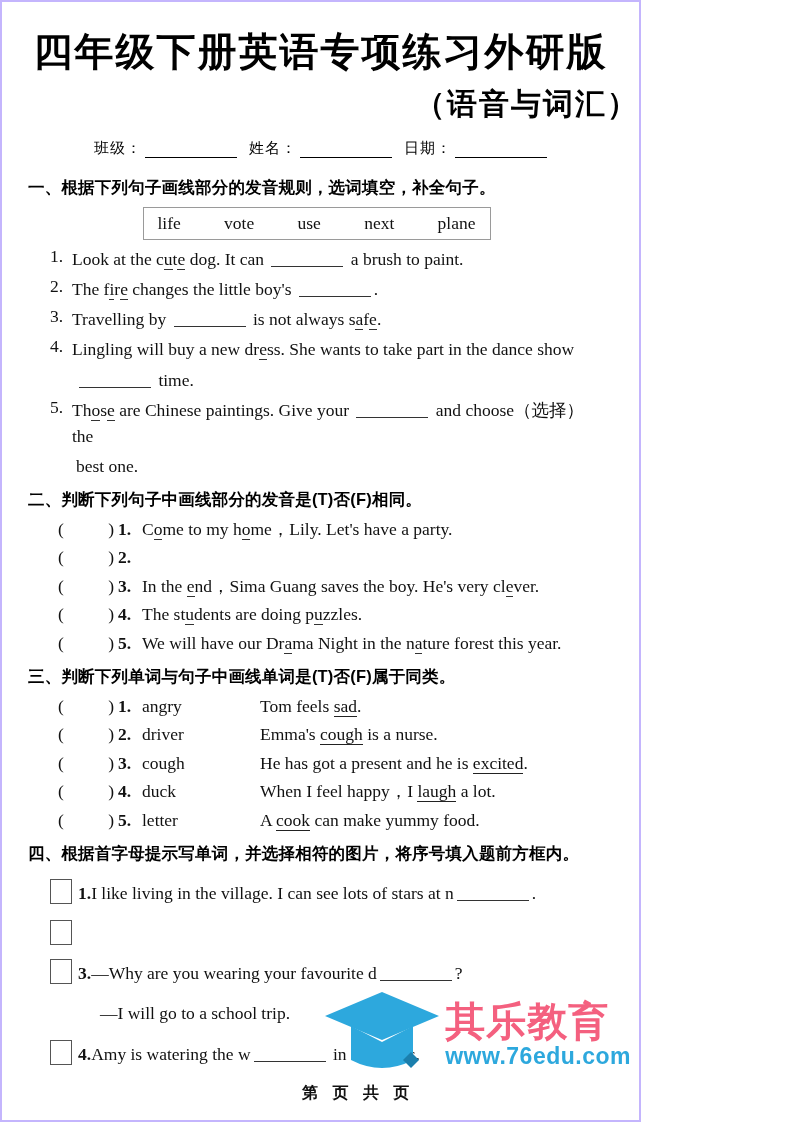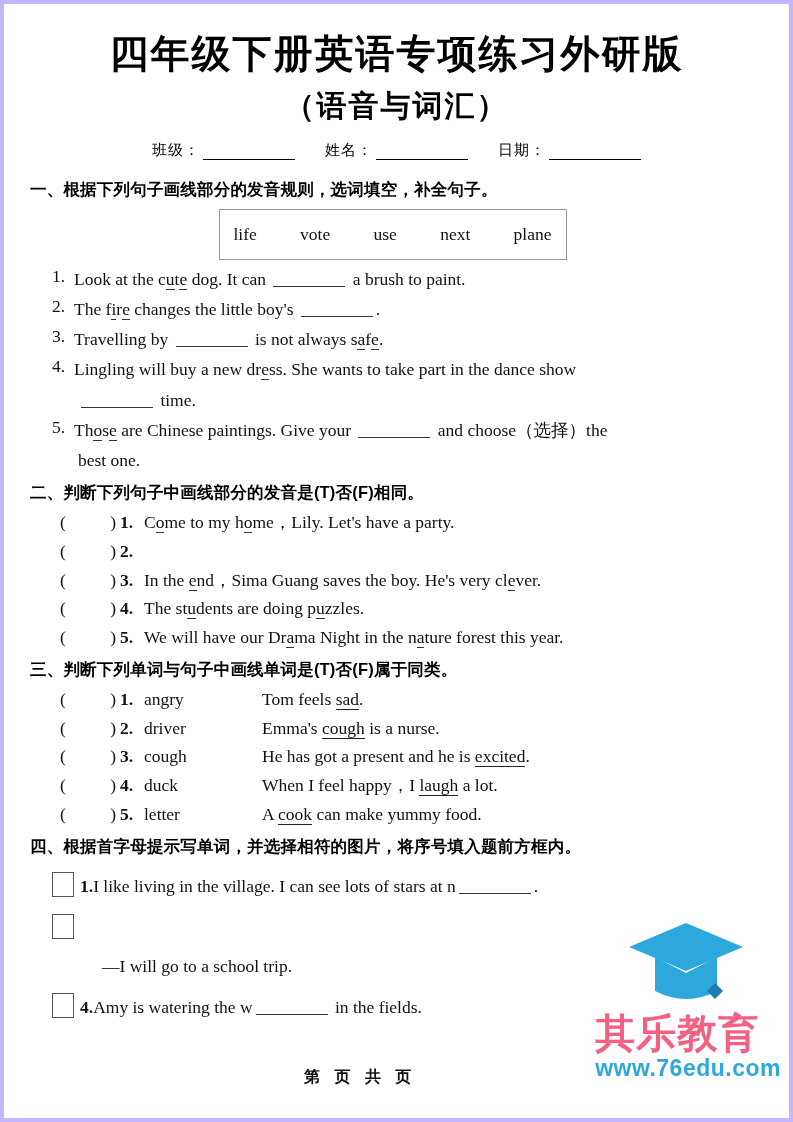--- a/index.html
+++ b/index.html
@@ -6,25 +6,25 @@
     margin: 0;
     padding: 0;
     background: #ffffff;
   }
   body {
     font-family: "Liberation Serif", "DejaVu Serif", serif;
     color: #111111;
   }
   .page {
     position: relative;
-    width: 793px;
+    width: 641px;
     height: 1122px;
     background: #ffffff;
     box-sizing: border-box;
-    border: 4px solid #c4b5fd;
+    border: 2px solid #c4b5fd;
     overflow: hidden;
   }
 
   
   .title-block {
     text-align: center;
     padding-top: 26px;
   }
   .title-main {
     font-family: "Liberation Sans", "DejaVu Sans", sans-serif;
@@ -35,28 +35,29 @@
     color: #000;
   }
   .title-sub {
     font-family: "Liberation Sans", "DejaVu Sans", sans-serif;
     font-weight: bold;
     font-size: 30px;
     letter-spacing: 2px;
     line-height: 1.3;
     margin-top: 8px;
     color: #000;
+    text-align: right;
   }
 
   
   .info-line {
     display: flex;
     justify-content: center;
     align-items: flex-end;
-    gap: 30px;
+    gap: 12px;
     margin-top: 16px;
     font-family: "Liberation Sans", "DejaVu Sans", sans-serif;
     font-size: 15px;
     color: #000;
   }
   .info-item {
     display: flex;
     align-items: flex-end;
     white-space: nowrap;
   }
@@ -108,21 +109,21 @@
   .s1-item { display: flex; margin: 4px 0; }
   .s1-num { width: 22px; flex: 0 0 22px; font-size: 17.5px; }
   .s1-text { flex: 1; font-size: 17.5px; line-height: 1.5; }
   .s1-cont { margin-left: 26px; font-size: 17.5px; line-height: 1.5; }
 
   
   .wordbank {
     margin: 8px auto 4px auto;
     width: 348px;
     border: 1.3px solid #9a9a9a;
-    padding: 14px 12px;
+    padding: 5px 12px;
     display: flex;
     justify-content: space-between;
     font-size: 17.5px;
     box-sizing: border-box;
     background: #fff;
   }
   .wordbank span { padding: 0 2px; }
 
   
   .tf-list { margin-left: 30px; margin-top: 2px; }
@@ -172,34 +173,33 @@
   
   .footer {
     position: absolute;
     left: 0;
     bottom: 16px;
     width: 100%;
   }
   .page-no {
     position: absolute;
     left: 300px;
-    bottom: 14px;
+    bottom: 0px;
     font-family: "Liberation Sans", "DejaVu Sans", sans-serif;
     font-weight: bold;
     font-size: 16px;
     letter-spacing: 5px;
     color: #111;
   }
   .logo {
     position: absolute;
     right: 8px;
     bottom: 22px;
     display: flex;
     align-items: center;
-    flex-direction: column;
   }
   .cap-wrap { margin-right: 4px; }
   .logo-text { display: flex; flex-direction: column; line-height: 1; }
   .logo-cn {
     font-family: "Liberation Sans", "DejaVu Sans", sans-serif;
     font-weight: bold;
     font-size: 40px;
     color: #f4607f;
     letter-spacing: 1px;
   }
@@ -388,20 +388,24 @@
 
       <div class="s4-item">
         <span class="cbox"></span>
         <span class="s4-text"><b>1.</b><span>I like living in the village. I can see lots of stars at n</span><span class="fill"></span><span>.</span></span>
       </div>
 
       <div class="s4-item">
         <span class="cbox"></span>
       </div>
 
+      <div class="s4-item">
+        <span class="cbox"></span>
+        <span class="s4-text"><b>3.</b><span>—Why are you wearing your favourite d</span><span class="fill"></span><span>?</span></span>
+      </div>
       <div class="s4-sub">—I will go to a school trip.</div>
 
       <div class="s4-item">
         <span class="cbox"></span>
         <span class="s4-text"><b>4.</b><span>Amy is watering the w</span><span class="fill"></span><span> in the fields.</span></span>
       </div>
     </div>
 
   </div>
 

